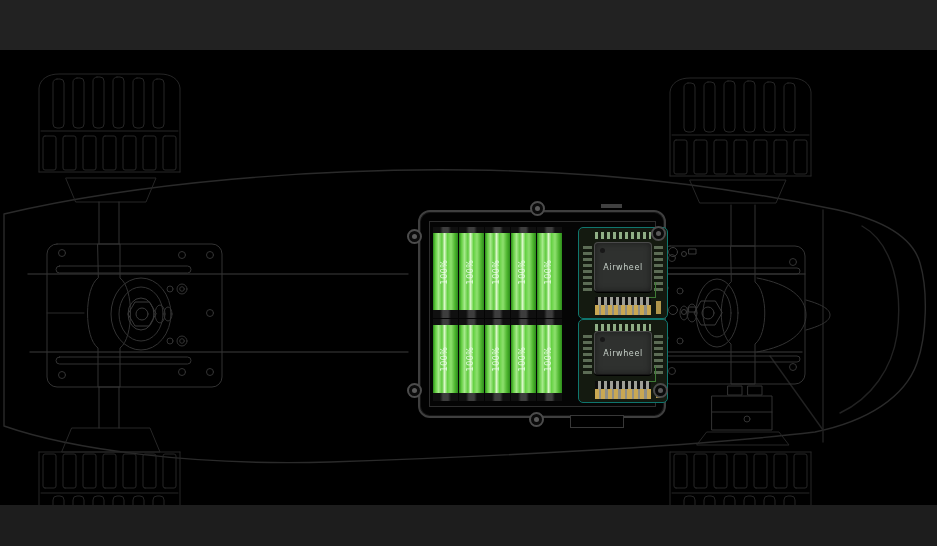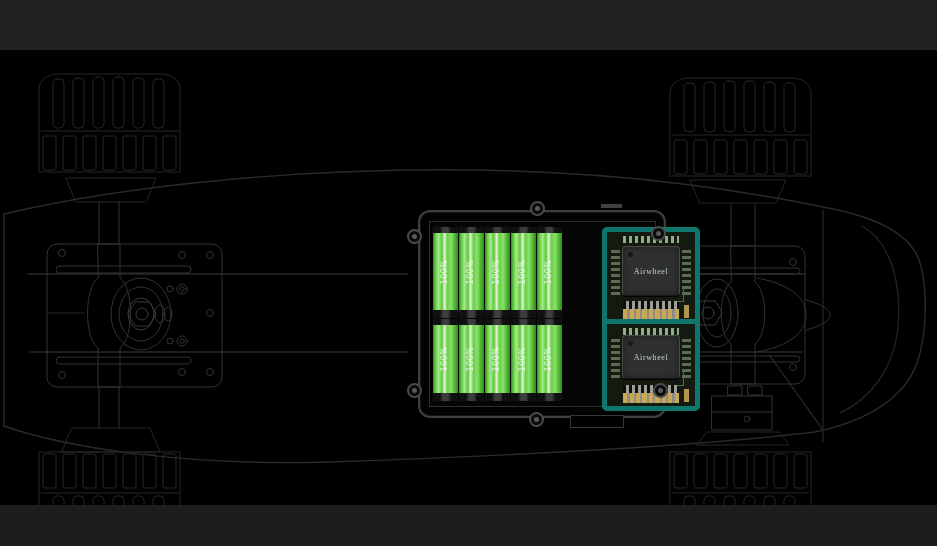--- a/index.html
+++ b/index.html
@@ -35,22 +35,22 @@
   .bat-row2{top:97px;height:82px;}
   .battery{width:25px;display:flex;flex-direction:column;background:#0b0b0b;}
   .bat-cap{height:6px;background:linear-gradient(90deg,#101010 0 28%,#3d3d3d 40% 60%,#101010 72% 100%);}
   .bat-cap-b{height:8px;}
   .bat-body{flex:1;position:relative;display:flex;align-items:center;justify-content:center;
     background:linear-gradient(90deg,#2d8c1c 0%,#64ce42 10%,#a5e98a 22%,#5dc93c 36%,
                #d8f7c6 46%,#66d244 58%,#8ee06e 72%,#4db52e 88%,#2d8c1c 100%);}
   .bat-label{transform:rotate(-90deg);font-size:8px;line-height:8px;color:#f0fff0;
              opacity:.88;white-space:nowrap;letter-spacing:.5px;}
   
-  .chip{position:absolute;left:172px;width:88px;background:#141a10;
-        border:5px solid #0f766e;border-radius:5px;font-family:Liberation Serif, serif;}
+  .chip{position:absolute;left:148px;width:88px;background:#141a10;
+        border:1px solid #0f766e;border-radius:5px;}
   .chip1{top:5px;height:90px;} .chip2{top:97px;height:82px;}
   .pins-top{position:absolute;left:16px;top:4px;width:56px;height:7px;
     background:repeating-linear-gradient(90deg,#8fae85 0 3px,transparent 3px 6px);}
   .pins-side{position:absolute;width:9px;height:46px;top:18px;
     background:repeating-linear-gradient(180deg,#5c6c55 0 3px,transparent 3px 6px);}
   .pins-left{left:4px;} .pins-right{right:4px;}
   .chip2 .pins-side{height:40px;top:15px;}
   .chip-die{position:absolute;left:15px;top:14px;width:56px;height:48px;background:#2f312f;
     border-radius:4px;border:1px solid #4a4a4a;border-bottom-color:#161616;
     display:flex;align-items:center;justify-content:center;

